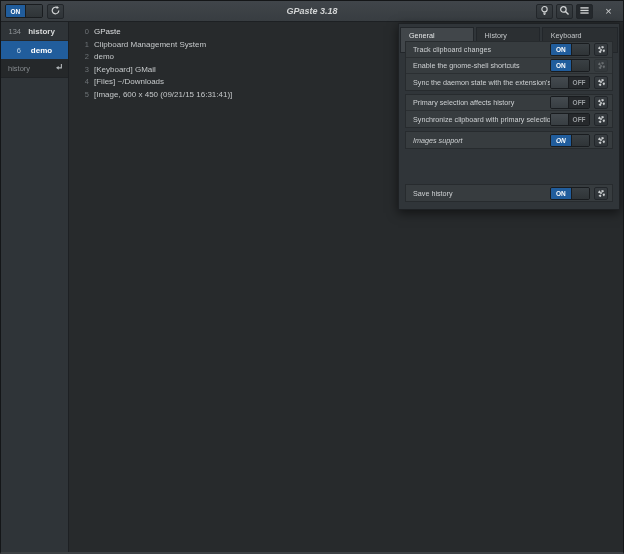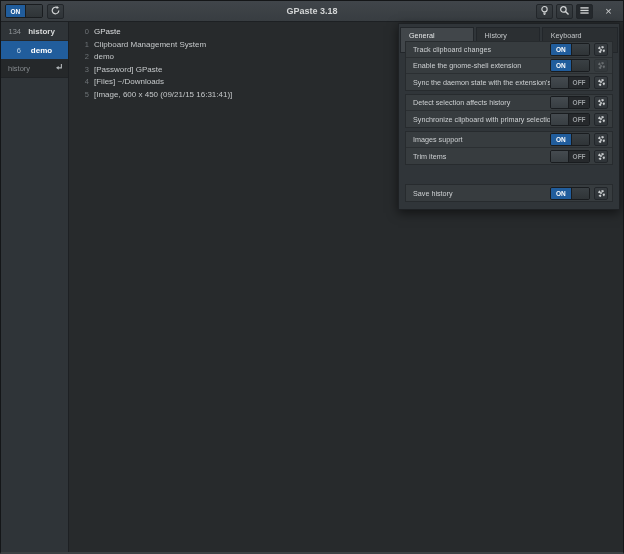--- a/index.html
+++ b/index.html
@@ -4,21 +4,21 @@
 <style>
   html,body{margin:0;padding:0;background:#1b1d1f;}
   *{box-sizing:border-box;font-family:"Liberation Sans","DejaVu Sans",sans-serif;}
   #window{position:relative;width:624px;height:554px;background:#272a2c;overflow:hidden;
           border:1px solid #141618;border-bottom:2px solid #3c4043;}
   
   #header{position:absolute;left:0;top:0;width:100%;height:21px;
           background:linear-gradient(#40454a,#383d41);border-bottom:1px solid #1d2023;
           display:flex;align-items:center;}
   #title{position:absolute;left:0;right:0;text-align:center;font-size:9px;font-weight:bold;
-         color:#d3d5d6;pointer-events:none;}
+         color:#d3d5d6;pointer-events:none;font-style:italic;}
   .hbtn{height:15px;min-width:17px;display:flex;align-items:center;justify-content:center;
         background:linear-gradient(#383d41,#2f3438);border:1px solid #22262a;border-radius:2px;
         color:#d2d4d5;}
   .hbtn.pressed{background:#24282c;}
   .hbtn.flat{background:transparent;border-color:transparent;}
   
   .sw{display:flex;height:14px;width:38px;border:1px solid #191c1f;border-radius:2px;overflow:hidden;
       font-size:6.5px;font-weight:bold;}
   .sw .lbl{flex:1.15;display:flex;align-items:center;justify-content:center;}
   .sw .knob{flex:1;background:linear-gradient(#454b50,#383e42);}
@@ -152,21 +152,21 @@
     <div class="item" style="top:16px;">
       <span class="idx">1</span>
       <span class="txt">Clipboard Management System</span>
     </div>
     <div class="item" style="top:28px;">
       <span class="idx">2</span>
       <span class="txt">demo</span>
     </div>
     <div class="item" style="top:41px;">
       <span class="idx">3</span>
-      <span class="txt">[Password] GPaste</span>
+      <span class="txt">[Keyboard] GMail</span>
     </div>
     <div class="item" style="top:53px;">
       <span class="idx">4</span>
       <span class="txt">[Files] ~/Downloads</span>
     </div>
     <div class="item" style="top:66px;">
       <span class="idx">5</span>
       <span class="txt">[Image, 600 x 450 (09/21/15 16:31:41)]</span>
     </div>
   </div>
@@ -183,21 +183,21 @@
         <span class="plbl">Track clipboard changes</span>
         <span class="sw on">
           <span class="lbl">ON</span>
             <span class="knob"></span>
         </span>
         <span class="gearbtn">
             <span class="gear"></span>
           </span>
       </div>
       <div class="prow">
-        <span class="plbl">Enable the gnome-shell extension</span>
+        <span class="plbl">Enable the gnome-shell shortcuts</span>
         <span class="sw on">
           <span class="lbl">ON</span>
             <span class="knob"></span>
         </span>
         <span class="gearbtn dim">
             <span class="gear"></span>
           </span>
       </div>
       <div class="prow">
         <span class="plbl">Sync the daemon state with the extension's one</span>
@@ -206,62 +206,52 @@
             <span class="lbl">OFF</span>
         </span>
         <span class="gearbtn">
             <span class="gear"></span>
           </span>
       </div>
     </div>
 
     <div class="group" style="top:70px;">
       <div class="prow">
-        <span class="plbl">Detect selection affects history</span>
+        <span class="plbl">Primary selection affects history</span>
         <span class="sw off">
           <span class="knob"></span>
             <span class="lbl">OFF</span>
         </span>
         <span class="gearbtn">
             <span class="gear"></span>
           </span>
       </div>
       <div class="prow">
         <span class="plbl">Synchronize clipboard with primary selection</span>
         <span class="sw off">
           <span class="knob"></span>
             <span class="lbl">OFF</span>
         </span>
         <span class="gearbtn">
             <span class="gear"></span>
           </span>
       </div>
     </div>
 
-    <div class="group" style="top:107px;">
+    <div class="group" style="top:107px;font-style:italic;">
       <div class="prow">
         <span class="plbl">Images support</span>
         <span class="sw on">
           <span class="lbl">ON</span>
             <span class="knob"></span>
         </span>
         <span class="gearbtn">
             <span class="gear"></span>
           </span>
       </div>
-      <div class="prow">
-        <span class="plbl">Trim items</span>
-        <span class="sw off">
-          <span class="knob"></span>
-            <span class="lbl">OFF</span>
-        </span>
-        <span class="gearbtn">
-            <span class="gear"></span>
-          </span>
-      </div>
     </div>
 
     <div class="group" style="top:160px;">
       <div class="prow">
         <span class="plbl">Save history</span>
         <span class="sw on">
           <span class="lbl">ON</span>
             <span class="knob"></span>
         </span>
         <span class="gearbtn">

